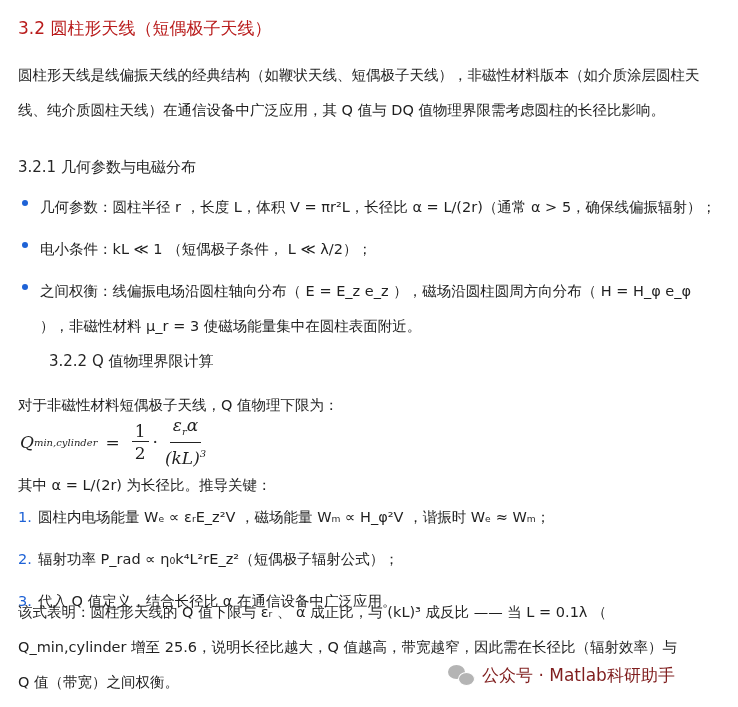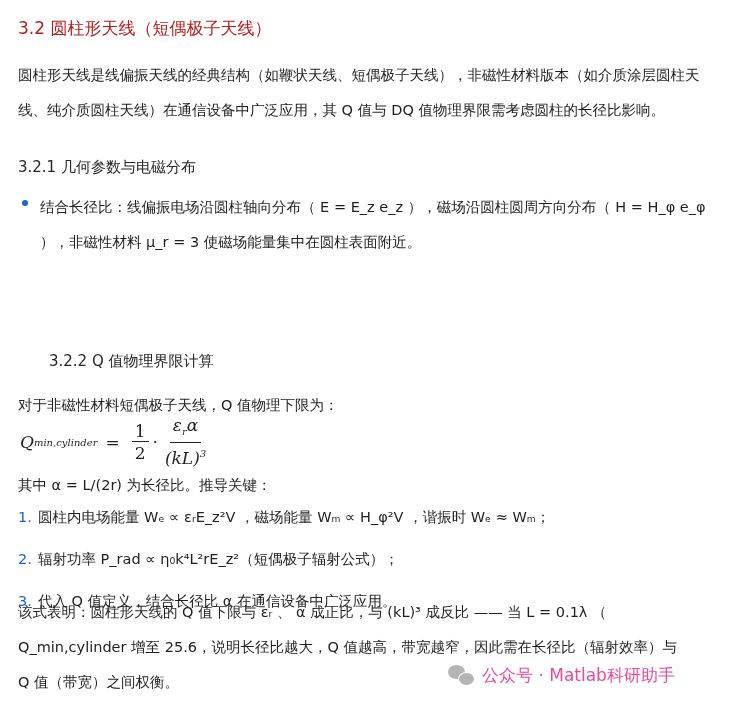--- a/index.html
+++ b/index.html
@@ -22,37 +22,45 @@
   .frac { display: inline-flex; flex-direction: column; align-items: center; margin: 0 4px; }
   .frac .num { border-bottom: 1px solid #222; padding: 0 3px; line-height: 20px; }
   .frac .den { padding: 0 3px; line-height: 22px; }
   .sub { font-size: 10px; vertical-align: -4px; font-style: italic; }
   .sup { font-size: 10px; vertical-align: 7px; }
   .where { position: absolute; left: 18px; top: 468px; }
   .olist { position: absolute; left: 18px; top: 500px; width: 700px; }
   .ol-item { display: flex; margin-bottom: 7px; }
   .ol-num { color: #1e62d6; width: 20px; }
   .summary { position: absolute; left: 18px; top: 595px; width: 705px; }
-  .watermark { position: absolute; left: 448px; top: 664px; display: flex; align-items: center; color: #ec4899; font-size: 17px; }
+  .watermark { position: absolute; left: 448px; top: 664px; display: flex; align-items: center; color: #7f1d1d; font-size: 17px; }
   .wm-icon { width: 28px; height: 22px; position: relative; margin-right: 6px; }
   .wm-icon .b1 { position: absolute; left: 0; top: 0; width: 17px; height: 14px; border-radius: 50%; background: #b4b4b4; }
   .wm-icon .b2 { position: absolute; left: 10px; top: 7px; width: 15px; height: 12px; border-radius: 50%; background: #b4b4b4; border: 1px solid #fff; }
 </style>
 </head>
 <body>
 
 <div class="h2">3.2 圆柱形天线（短偶极子天线）</div>
 <div class="p para1">圆柱形天线是线偏振天线的经典结构（如鞭状天线、短偶极子天线），非磁性材料版本（如介质涂层圆柱天线、纯介质圆柱天线）在通信设备中广泛应用，其 Q 值与 DQ 值物理界限需考虑圆柱的长径比影响。</div>
 
 <div class="h3" style="top:158px;">3.2.1 几何参数与电磁分布</div>
 
 <div class="bullets p">
   <div class="bullet-item">
     <span class="bullet-dot"></span>
-    <span>结合长径比：</span><span>线偏振电场沿圆柱轴向分布（ E = E_z e_z ），磁场沿圆柱圆周方向分布（ H = H_φ e_φ ），非磁性材料 μ_r = 3 使磁场能量集中在圆柱表面附近。</span>
+    <span>几何参数：</span><span>圆柱半径 r ，长度 L，体积 V = πr²L，长径比 α = L/(2r)（通常 α &gt; 5，确保线偏振辐射）；</span>
+  </div>
+  <div class="bullet-item">
+    <span class="bullet-dot"></span>
+    <span>电小条件：</span><span>kL ≪ 1 （短偶极子条件， L ≪ λ/2）；</span>
+  </div>
+  <div class="bullet-item">
+    <span class="bullet-dot"></span>
+    <span>之间权衡：</span><span>线偏振电场沿圆柱轴向分布（ E = E_z e_z ），磁场沿圆柱圆周方向分布（ H = H_φ e_φ ），非磁性材料 μ_r = 3 使磁场能量集中在圆柱表面附近。</span>
   </div>
 </div>
 
 <div class="h3" style="top:352px;margin-left:31px;">3.2.2 Q 值物理界限计算</div>
 <div class="p intro2">对于非磁性材料短偶极子天线，Q 值物理下限为：</div>
 
 <div class="formula">
   <span class="math">Q</span>
     <span class="sub">min,cylinder</span>
   <span class="mathr" style="margin:0 8px;">=</span>

